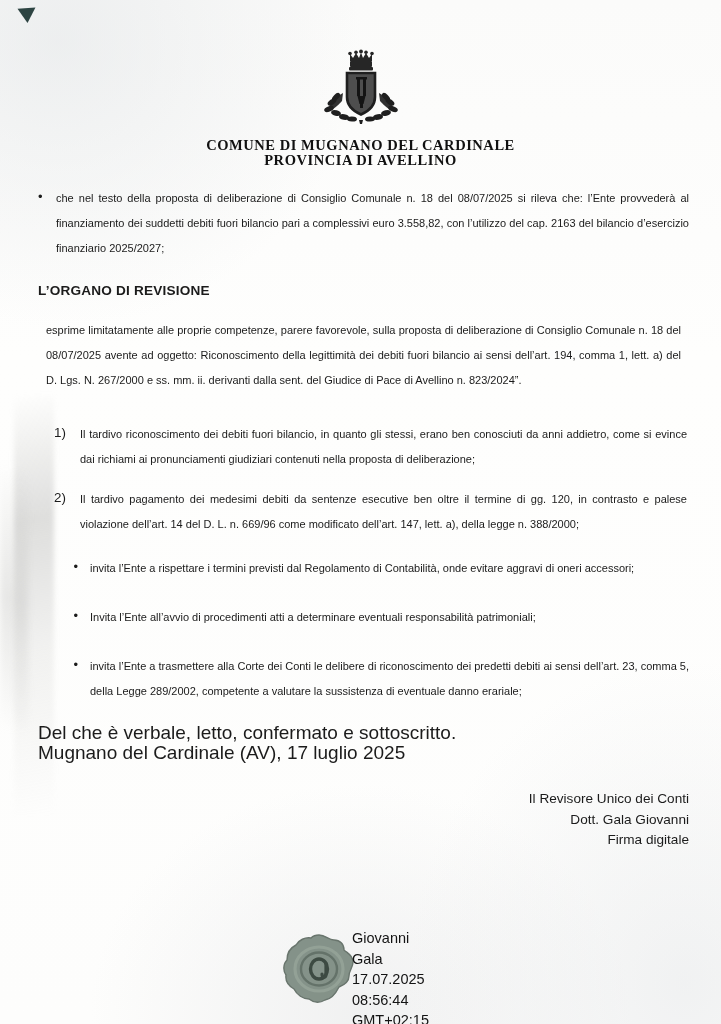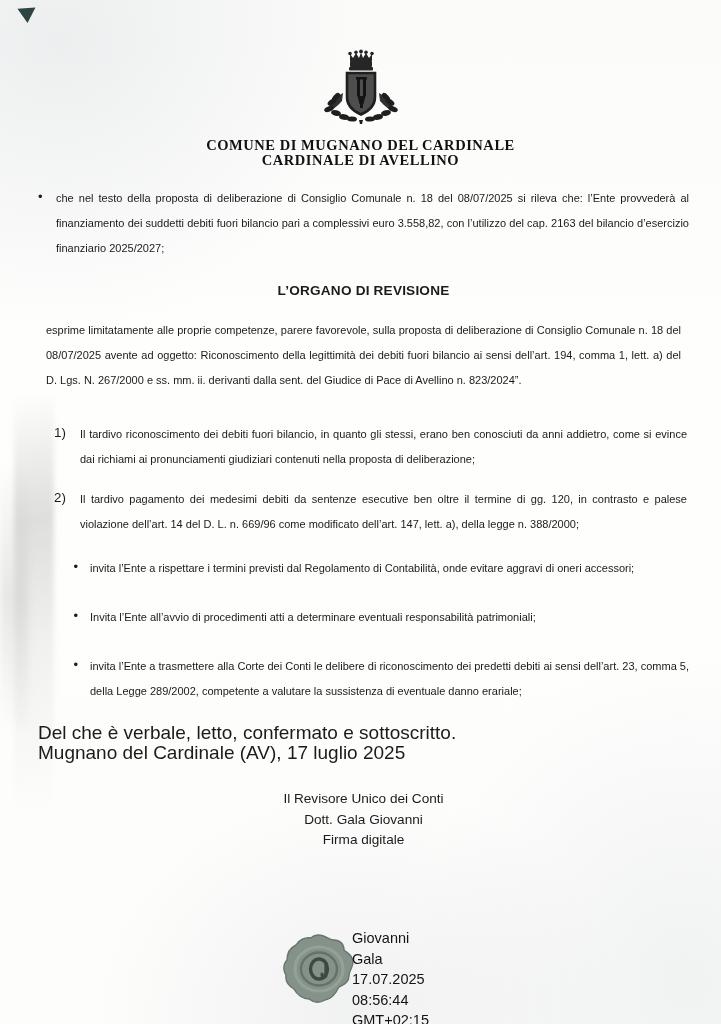--- a/index.html
+++ b/index.html
@@ -106,21 +106,21 @@
     flex: 0 0 auto;
     width: 18px;
     text-align: left;
     font-size: 13px;
     line-height: 21.5px;
   }
   .bullet-dot.indent { width: 40px; text-align: right; padding-right: 12px; }
   .bullet-text { flex: 1 1 auto; }
 
   .section-heading {
-    text-align: center;
+    text-align: left;
     font-size: 13.6px;
     font-weight: bold;
     letter-spacing: 0.2px;
     margin-top: 22px;
     margin-bottom: 20px;
   }
   .num-row {
     display: flex;
     align-items: flex-start;
     margin-top: 2px;
@@ -138,21 +138,21 @@
   .spacer-sm { height: 13px; }
   .spacer-md { height: 19px; }
   .spacer-lg { height: 24px; }
 
   
   .closing {
     font-size: 19px;
     line-height: 20px;
   }
   .signature {
-    text-align: center;
+    text-align: right;
     font-size: 13.6px;
     line-height: 20.5px;
     margin-top: 26px;
   }
   
   .digsig {
     position: absolute;
     left: 352px;
     top: 928px;
     font-size: 14.5px;
@@ -222,21 +222,21 @@
           <ellipse cx="59" cy="69" rx="5" ry="2.8" transform="rotate(-8 59 69)"></ellipse>
           <ellipse cx="51" cy="71" rx="5" ry="2.6" transform="rotate(-2 51 71)"></ellipse>
         </g>
 
         <path d="M40 72 L44 72 L43 76 L41 76 Z" fill="#1f1f1f"></path>
       </svg>
     </div>
 
     <div class="org-title">
       <span class="l1">COMUNE DI MUGNANO DEL CARDINALE</span>
-      <span class="l2">CARDINALE DI AVELLINO</span>
+      <span class="l2">PROVINCIA DI AVELLINO</span>
     </div>
 
     <div class="body-block">
 
       <div class="bullet-row">
         <span class="bullet-dot">•</span>
         <span class="bullet-text para">che nel testo della proposta di deliberazione di Consiglio Comunale n. 18 del 08/07/2025 si rileva che: l’Ente provvederà al finanziamento dei suddetti debiti fuori bilancio pari a complessivi euro 3.558,82, con l’utilizzo del cap. 2163 del bilancio d’esercizio finanziario 2025/2027;</span>
       </div>
 
       <div class="section-heading">L’ORGANO DI REVISIONE</div>

